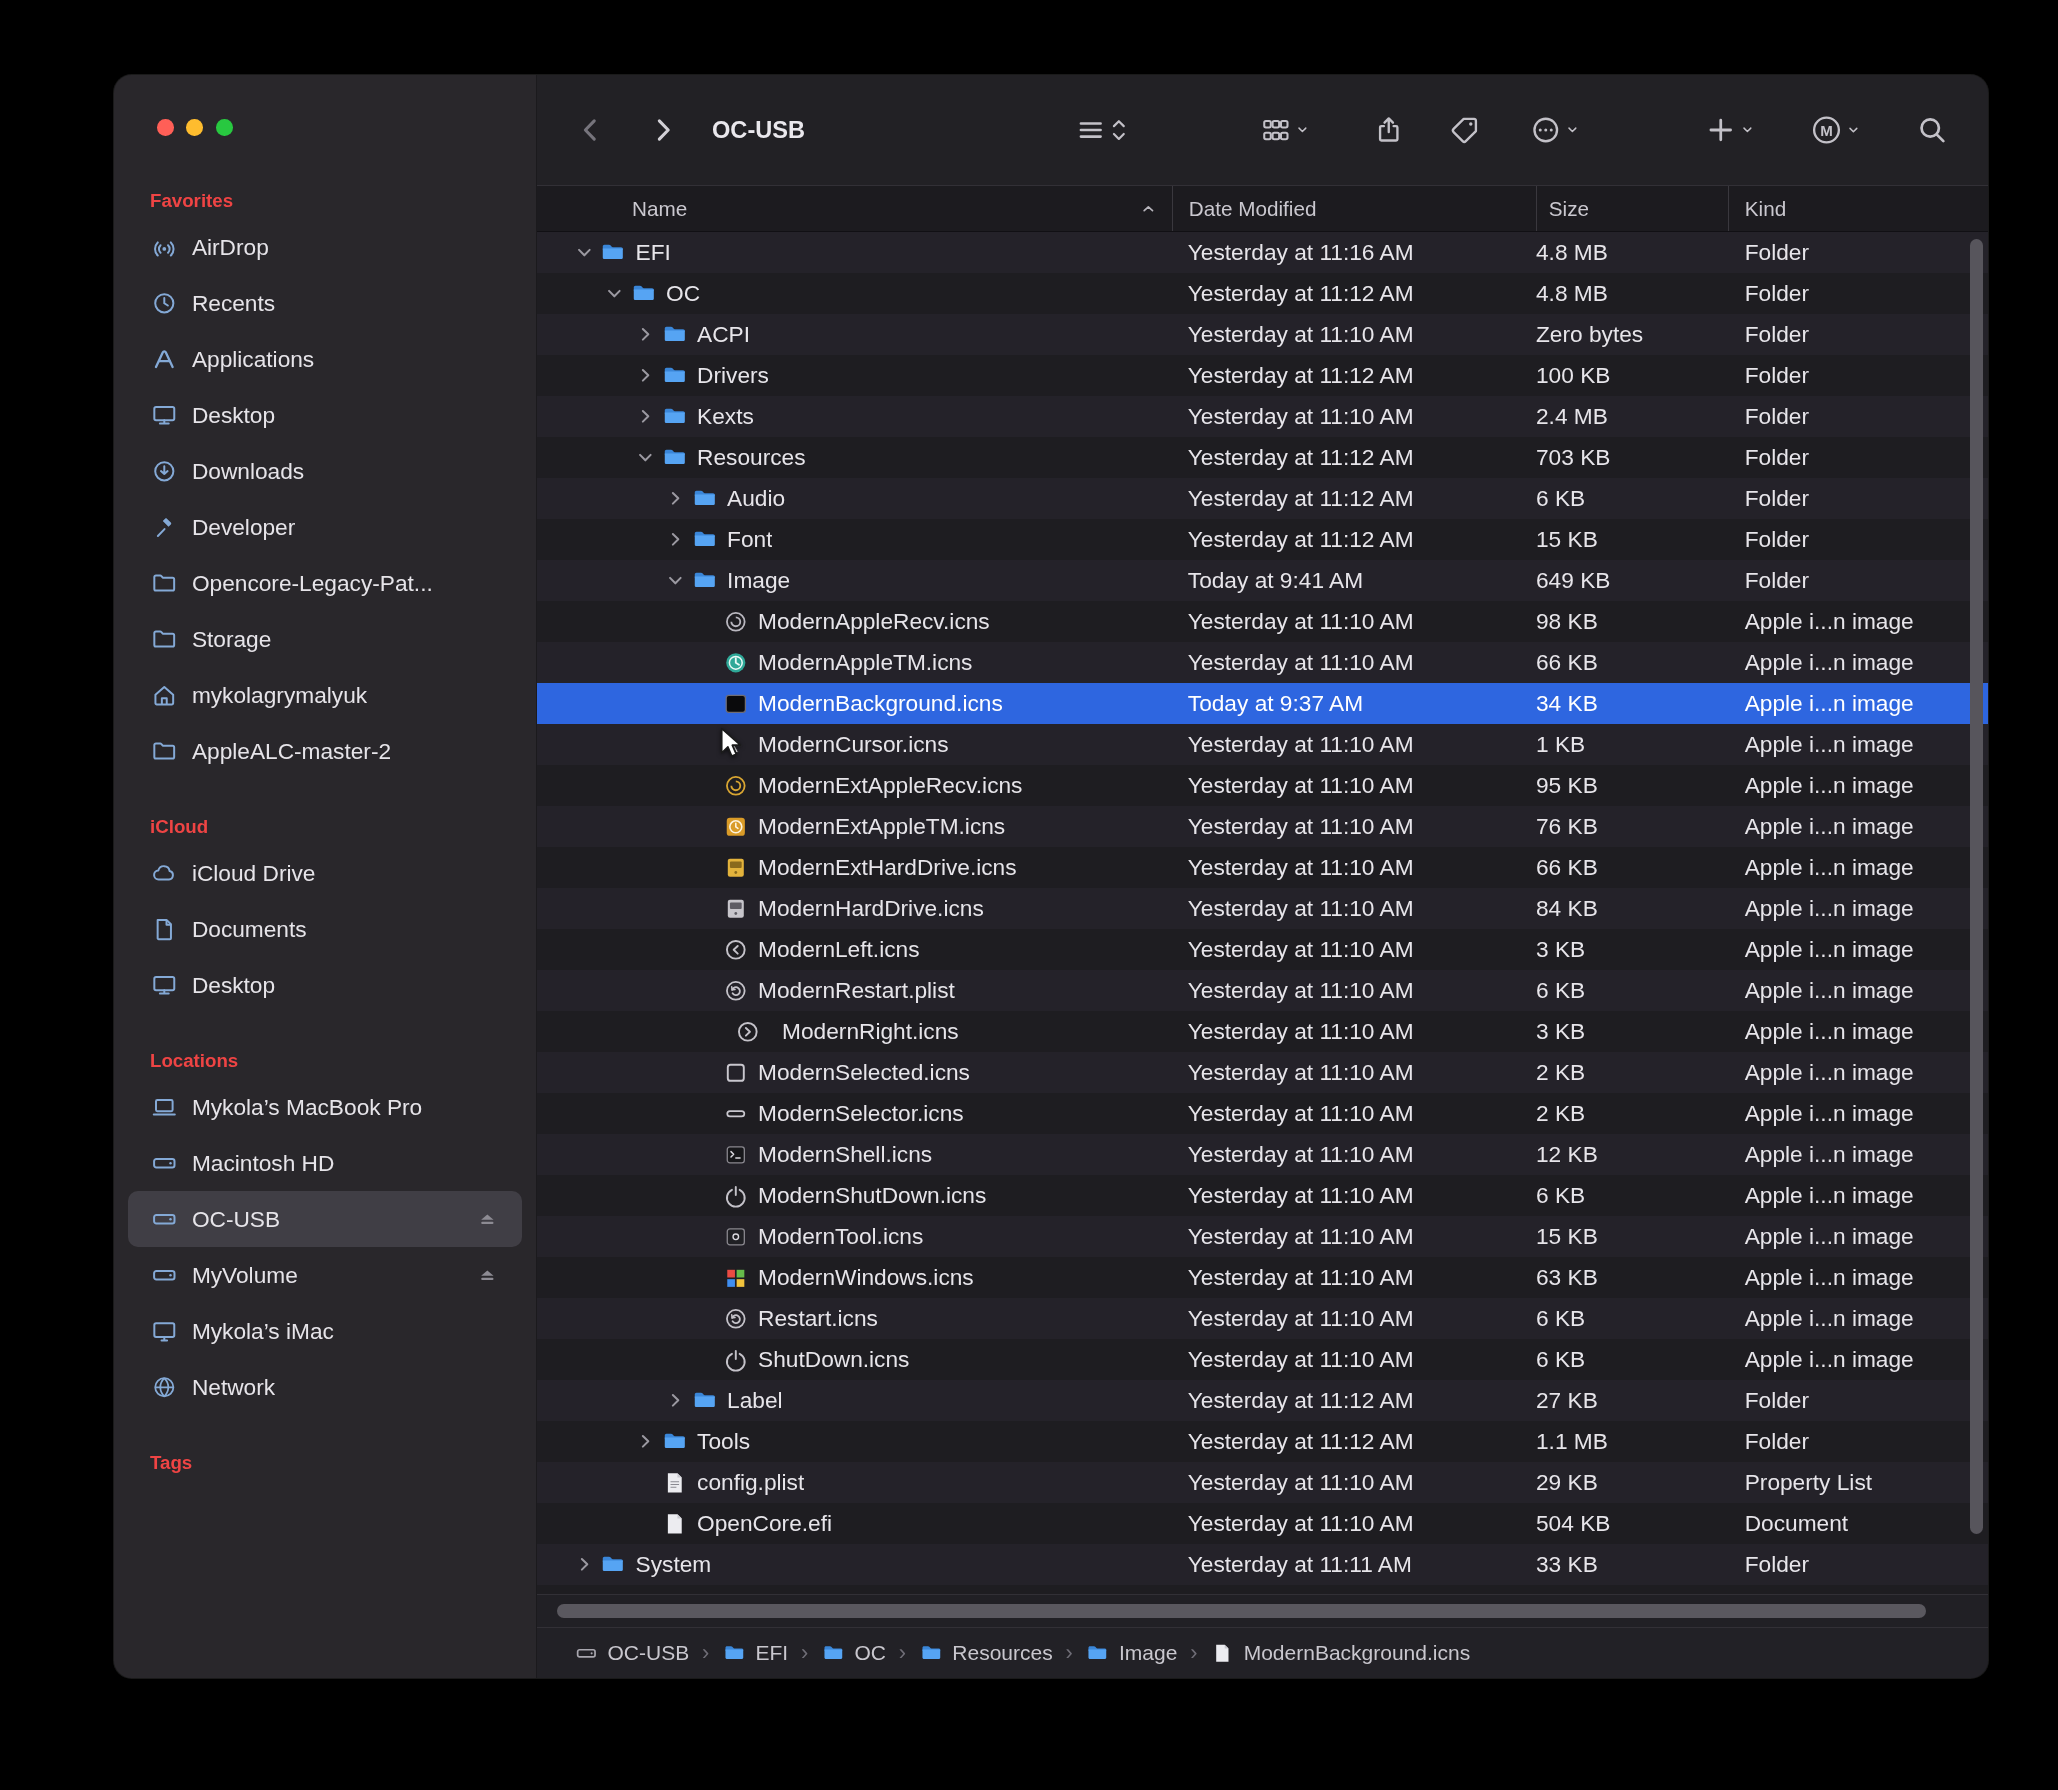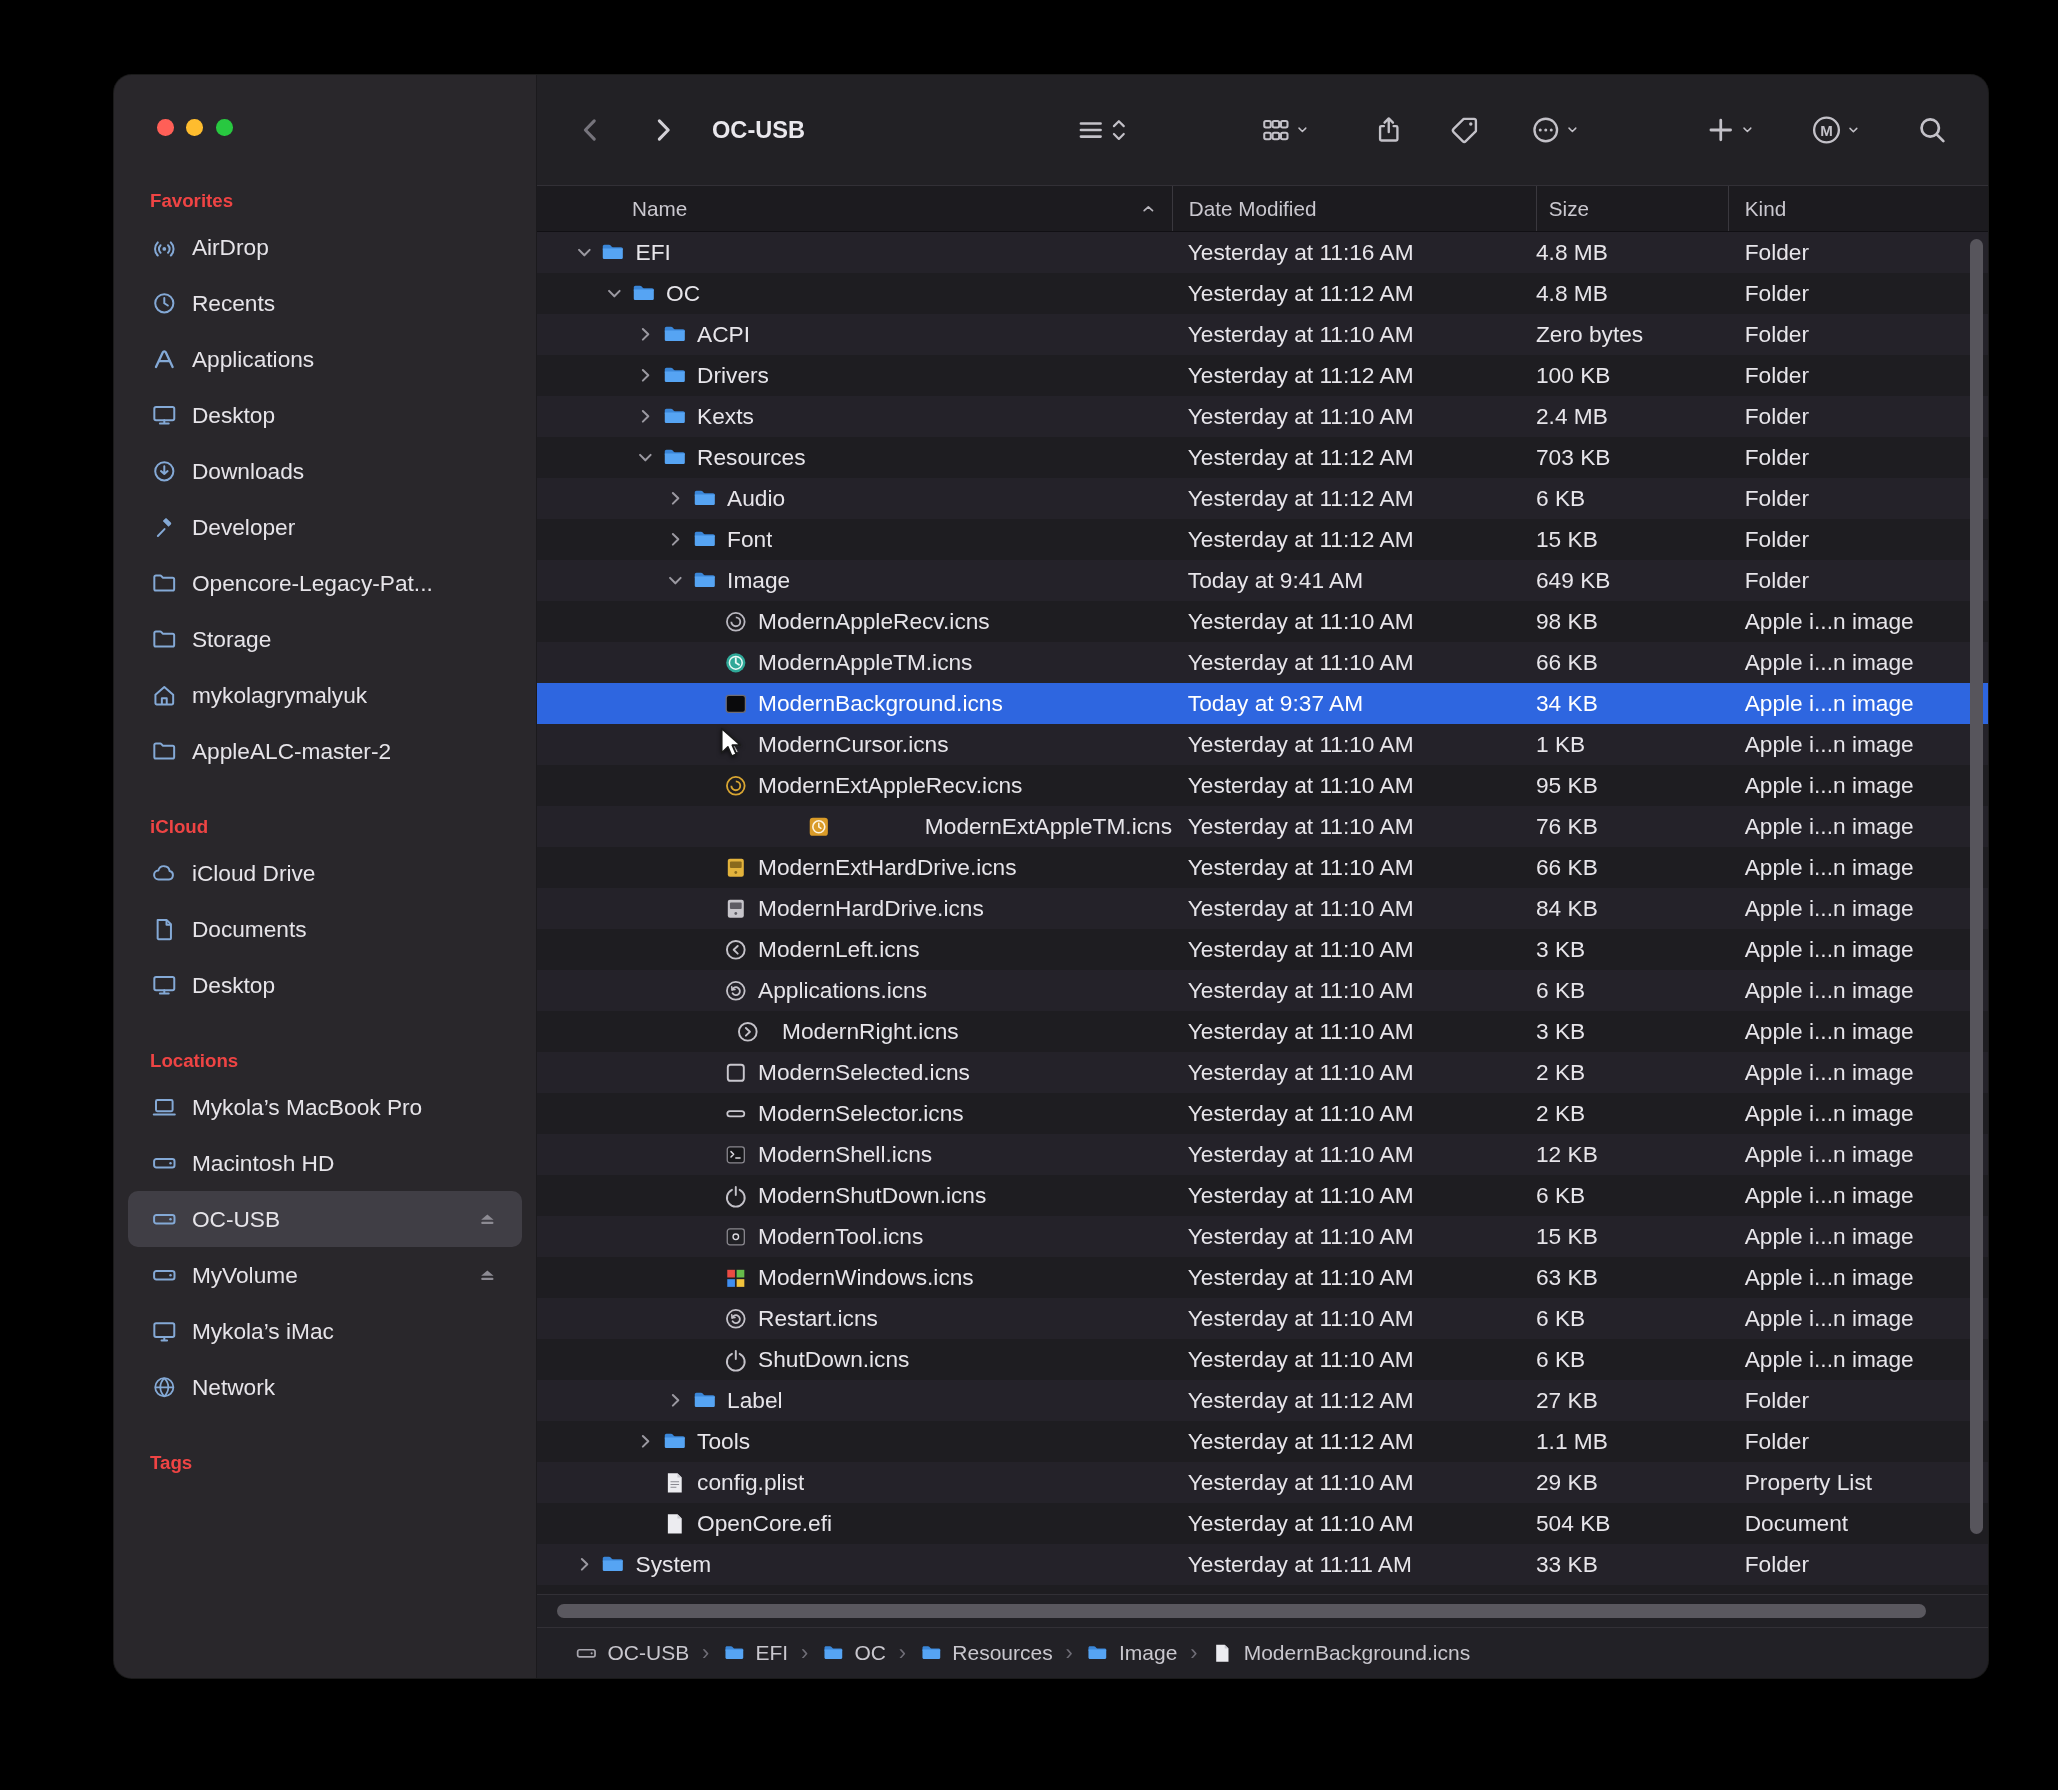--- a/index.html
+++ b/index.html
@@ -626,21 +626,21 @@
                   <path d="M12 7.8a4.2 4.2 0 1 1-4.2 4.2"></path>
                 </svg>
               </span>
       <span class="fname">ModernExtAppleRecv.icns</span>
     </div>
     <div class="cell-date">Yesterday at 11:10 AM</div>
     <div class="cell-size">95 KB</div>
     <div class="cell-kind">Apple i...n image</div>
   </div>
           <div class="frow">
-    <div class="cell-name" style="padding-left: 155px; justify-content: space-between;">
+    <div class="cell-name" style="padding-left: 155px;">
       <span class="chev"></span>
       <span class="ficon">
                 <svg viewBox="0 0 24 24">
                   <rect x="3.5" y="3.5" width="17" height="17" rx="3" fill="#d99b28"></rect>
                   <circle cx="12" cy="12" r="5.6" fill="none" stroke="#fdf3dd" stroke-width="1.5"></circle>
                   <path d="M12 8.8V12l2 1.4" stroke="#fdf3dd" stroke-width="1.5" fill="none" stroke-linecap="round"></path>
                 </svg>
               </span>
       <span class="fname">ModernExtAppleTM.icns</span>
     </div>
@@ -698,21 +698,21 @@
           <div class="frow">
     <div class="cell-name" style="padding-left: 155px;">
       <span class="chev"></span>
       <span class="ficon">
                 <svg viewBox="0 0 24 24" fill="none" stroke="#c4c2c9" stroke-width="1.7" stroke-linecap="round">
                   <circle cx="12" cy="12" r="8.3"></circle>
                   <path d="M8.7 11a3.7 3.7 0 1 1 .3 3.3"></path>
                   <path d="M8.2 8.3l.3 2.8 2.8-.3" stroke-width="1.4"></path>
                 </svg>
               </span>
-      <span class="fname">Applications.icns</span>
+      <span class="fname">ModernRestart.plist</span>
     </div>
     <div class="cell-date">Yesterday at 11:10 AM</div>
     <div class="cell-size">6 KB</div>
     <div class="cell-kind">Apple i...n image</div>
   </div>
           <div class="frow">
     <div class="cell-name" style="padding-left: 155px; gap: 12px;">
       <span class="chev"></span>
       <span class="ficon">
                 <svg viewBox="0 0 24 24" fill="none" stroke="#c4c2c9" stroke-width="1.8" stroke-linecap="round" stroke-linejoin="round">

